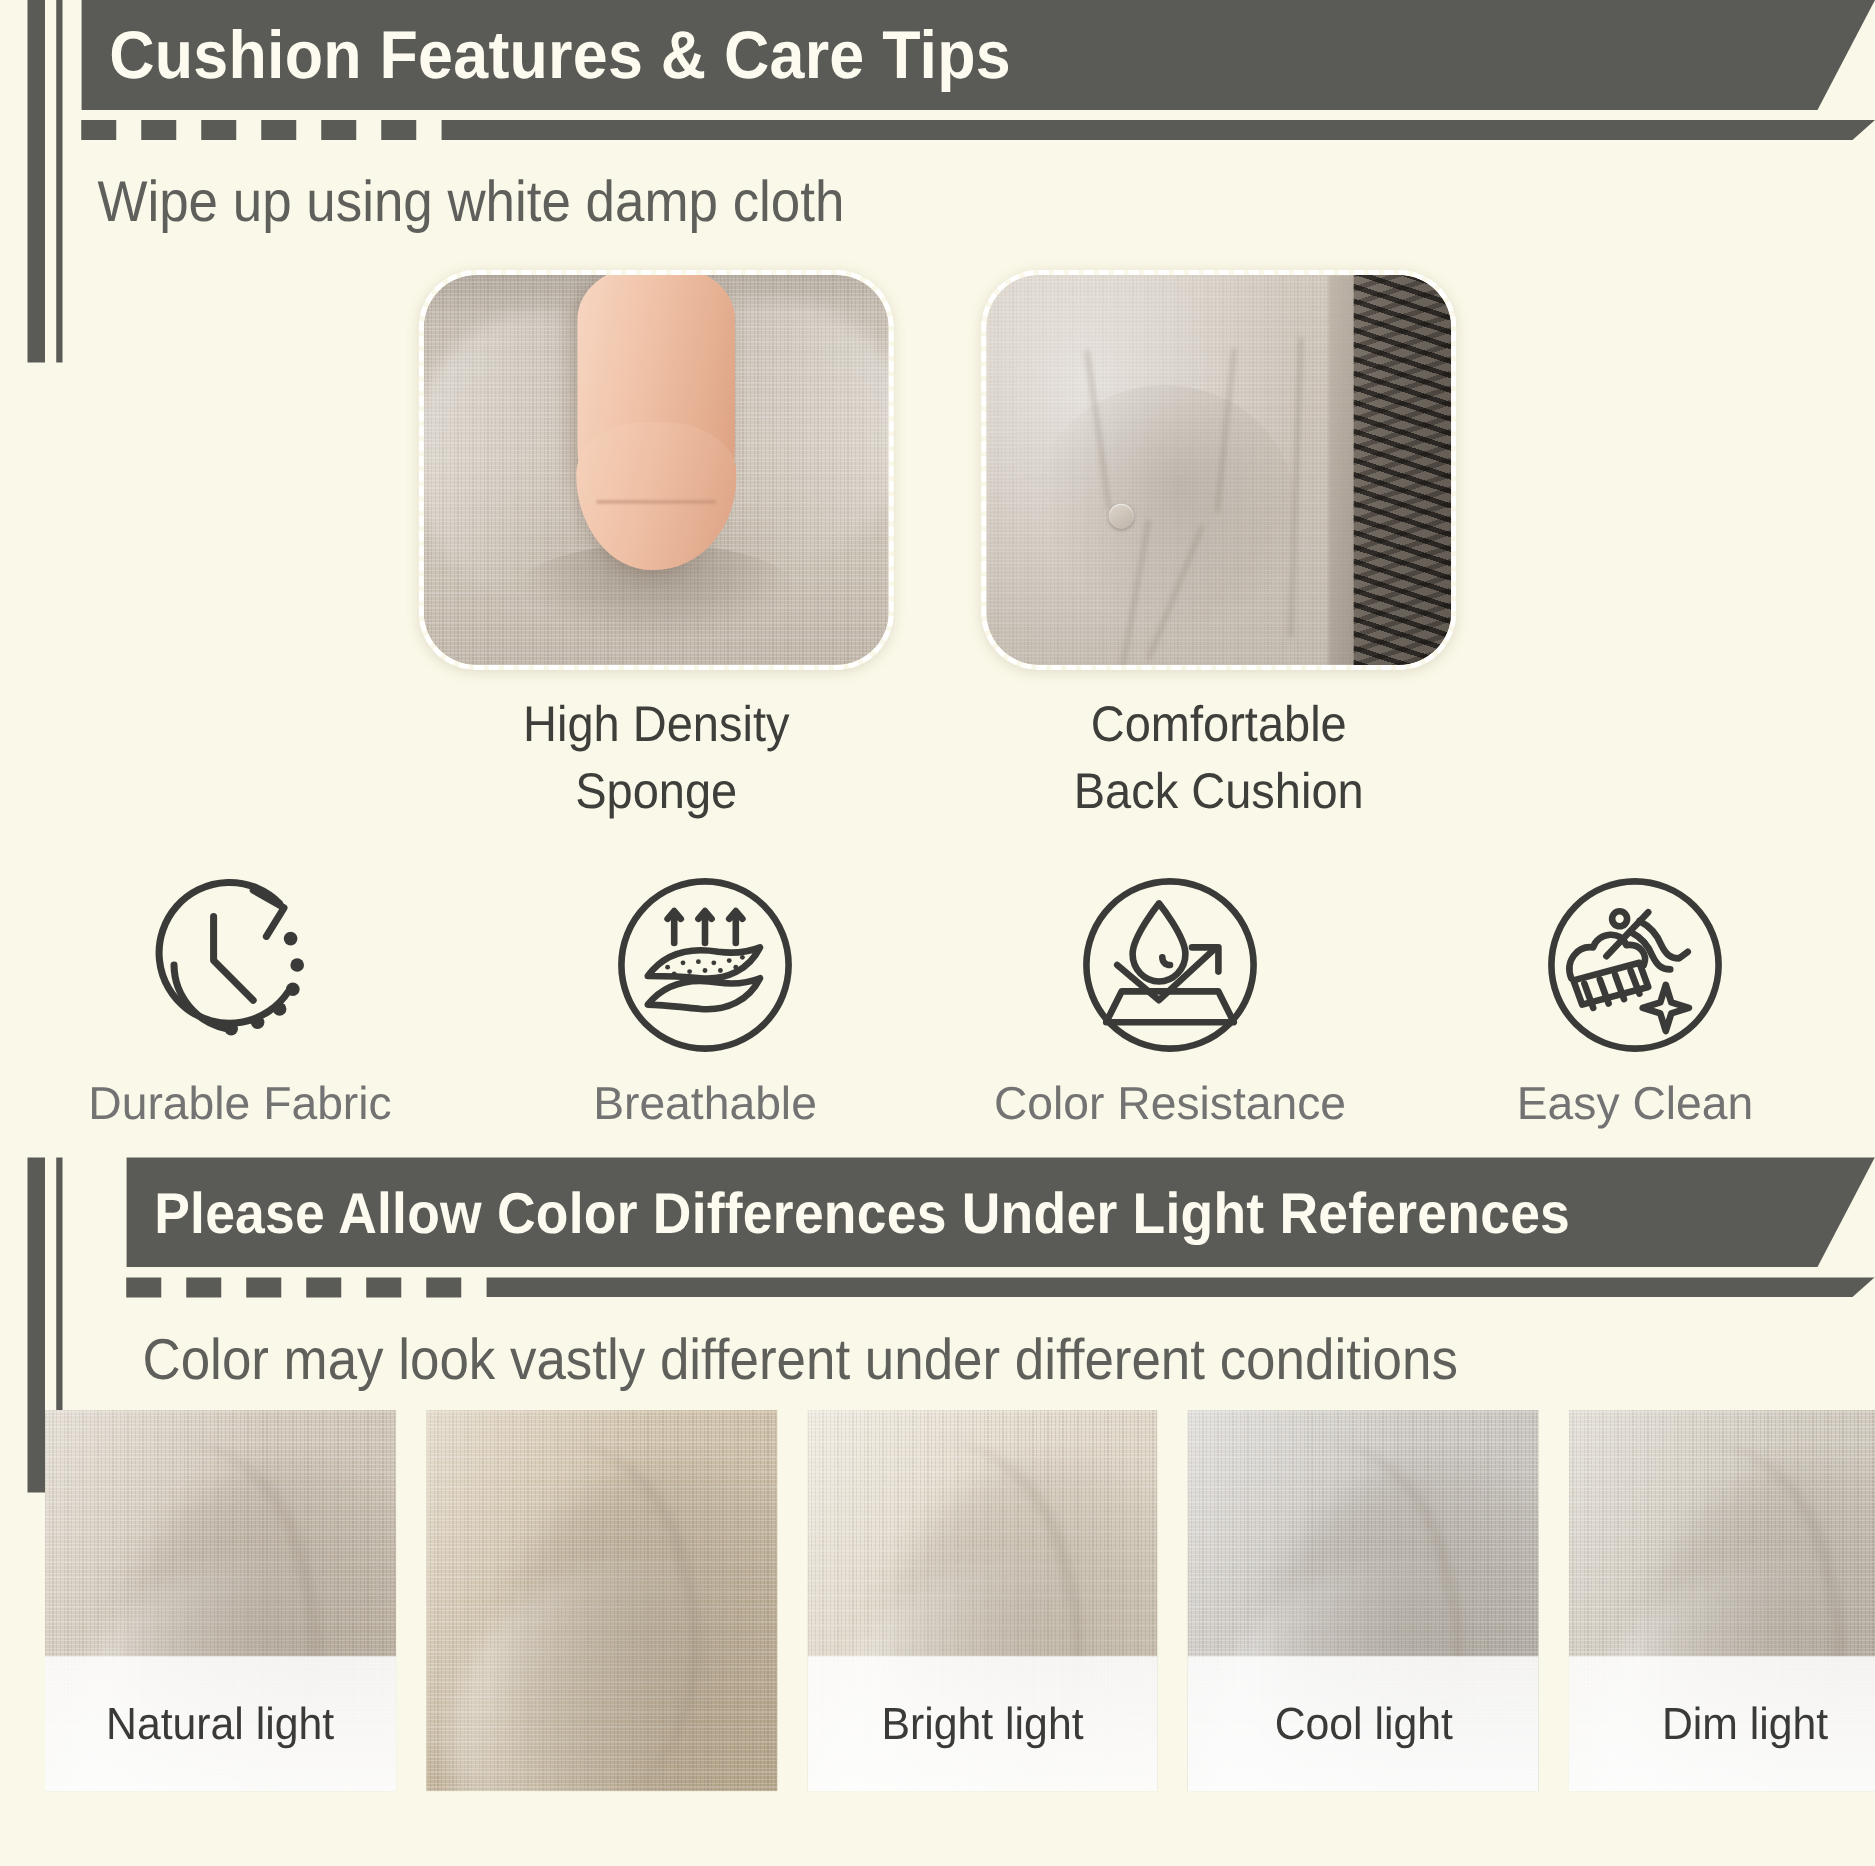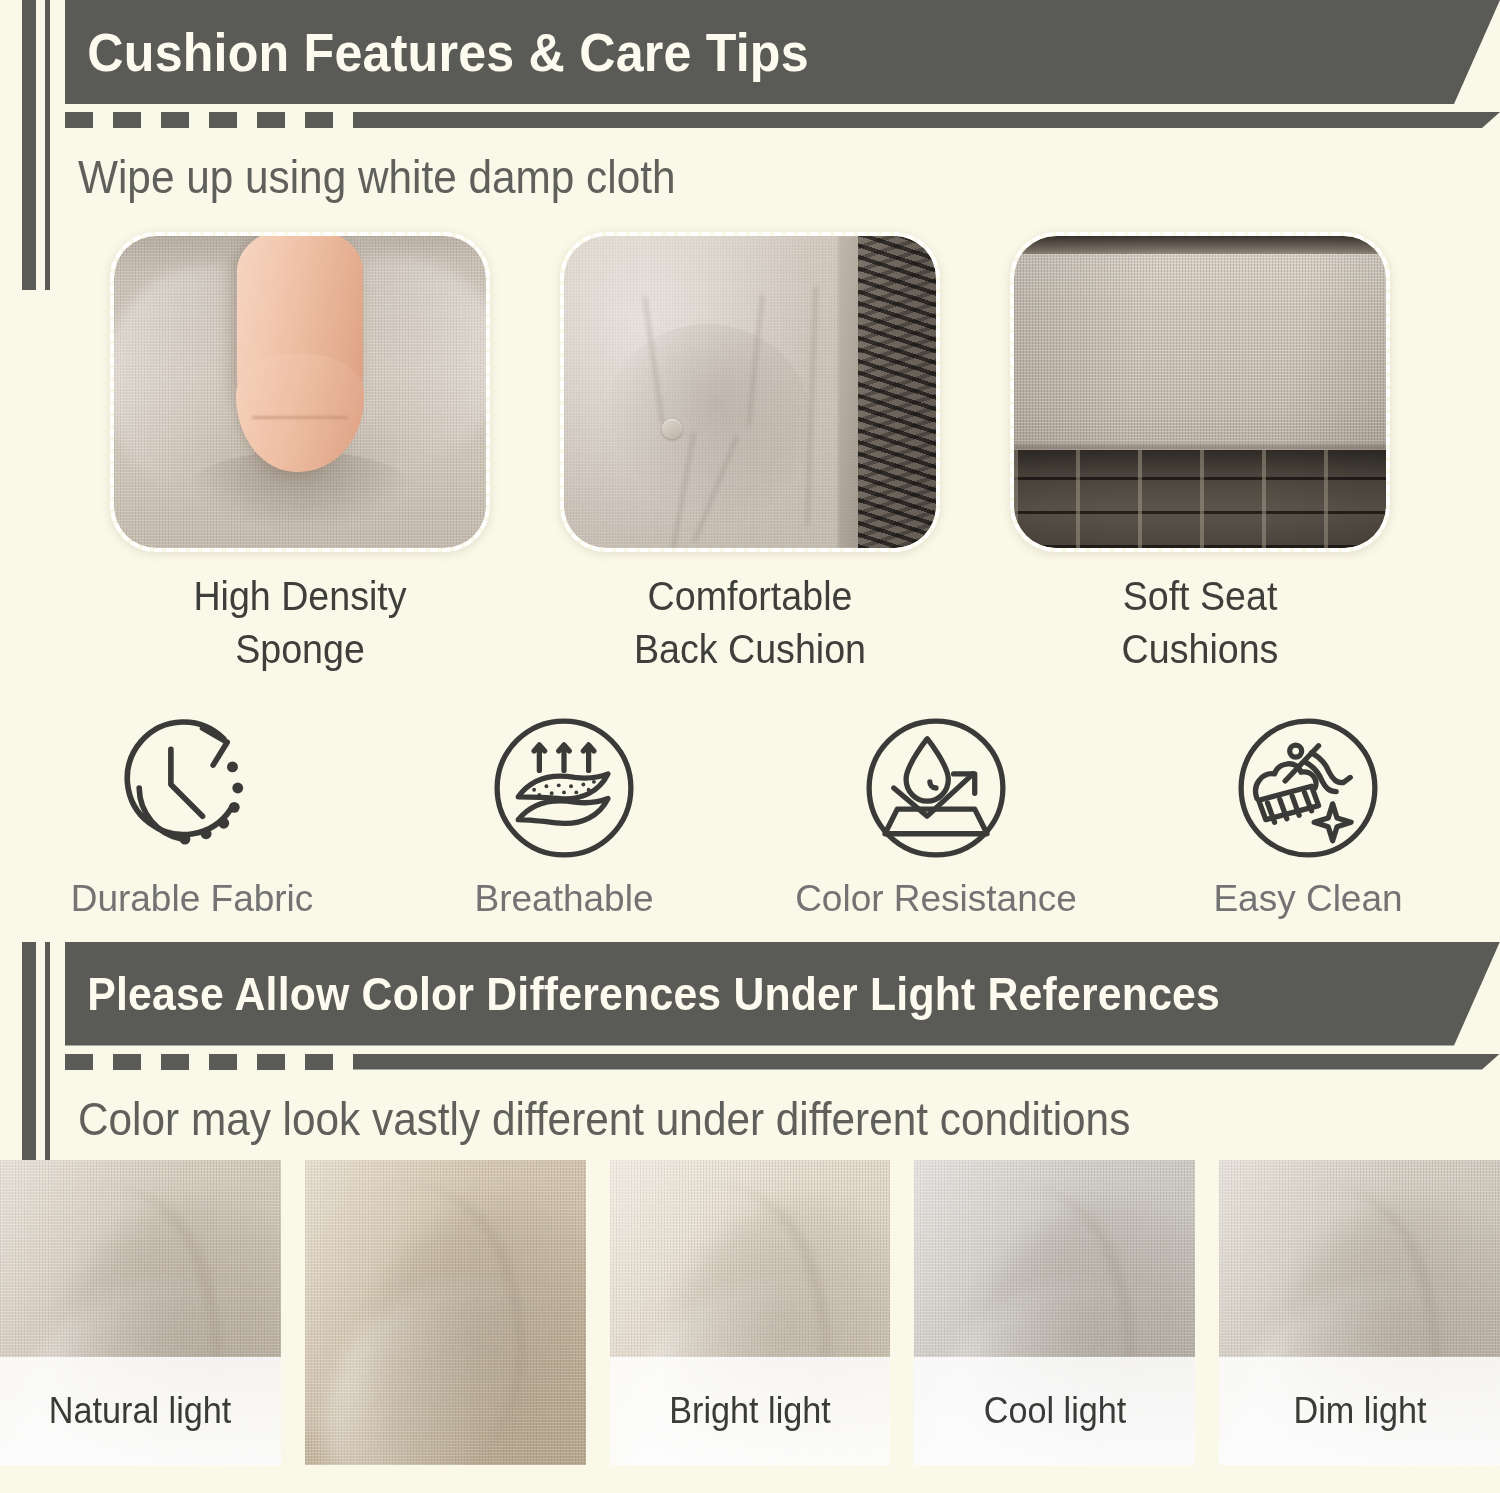--- a/index.html
+++ b/index.html
@@ -28,21 +28,21 @@
     width: 14px; background: #5a5a56;
   }
   .left-bars .bar-thin {
     position: absolute; left: 23px; top: 0; bottom: 0;
     width: 5px; background: #5a5a56;
   }
 
   .banner {
     position: relative;
     margin-left: 65px;
-    height: 104px;
+    height: 88px;
     background: #5a5a56;
     -webkit-clip-path: polygon(0 0, 100% 0, calc(100% - 46px) 100%, 0 100%);
     clip-path: polygon(0 0, 100% 0, calc(100% - 46px) 100%, 0 100%);
     display: flex;
     align-items: center;
   }
   .banner-title {
     color: #fdfbef;
     font-size: 54px;
     font-weight: 700;
@@ -383,36 +383,20 @@
           <div class="ph2-edge"></div>
           <div class="ph2-wicker"></div>
         </div>
       </div>
       <div class="photo-caption">
         <div>Comfortable</div>
         <div>Back Cushion</div>
       </div>
     </div>
 
-    <div class="photo-cell">
-      <div class="photo">
-        <div class="photo-inner">
-          <div class="ph3-top"></div>
-          <div class="ph3-fabric"></div>
-          <div class="ph3-seam"></div>
-          <div class="ph3-base"></div>
-          <div class="ph3-weave-h"></div>
-          <div class="ph3-shade"></div>
-        </div>
-      </div>
-      <div class="photo-caption">
-        <div>Soft Seat</div>
-        <div>Cushions</div>
-      </div>
-    </div>
   </div>
 
   <div class="feature-row">
 
     <div class="feature-cell">
       <div class="feature-icon">
         <svg width="176" height="176" viewBox="0 0 100 100" fill="none" stroke="#3a3a38" stroke-width="3.2" stroke-linecap="round" stroke-linejoin="round">
           <path d="M68 22 A32 32 0 1 0 72 62" stroke-dasharray="0"></path>
           <path d="M20 50 A30 30 0 0 0 44 79"></path>
           <path d="M56 16 L70 24 L62 37"></path>
@@ -481,21 +465,21 @@
           <path d="M22 57 L52 49 L56 60 L26 68 Z"></path>
           <path d="M27 58.5 L31 69.5 M34 56.5 L38 67.5 M41 54.5 L45 65.5 M48 52.5 L52 63"></path>
           <path d="M64 59 L66.5 67 L74.5 69.5 L66.5 72 L64 80 L61.5 72 L53.5 69.5 L61.5 67 Z"></path>
         </svg>
       </div>
       <div class="feature-label">Easy Clean</div>
     </div>
   </div>
 </div>
 
-<div class="section" style="padding-top:22px;">
+<div class="section" style="padding-top:22px;padding-left:36px;">
 
   <div class="left-bars" style="top:22px;height:268px;">
     <div class="bar-thick"></div>
     <div class="bar-thin"></div>
   </div>
 
   <div class="banner">
     <div class="banner-title small">Please Allow Color Differences Under Light References</div>
   </div>
 

